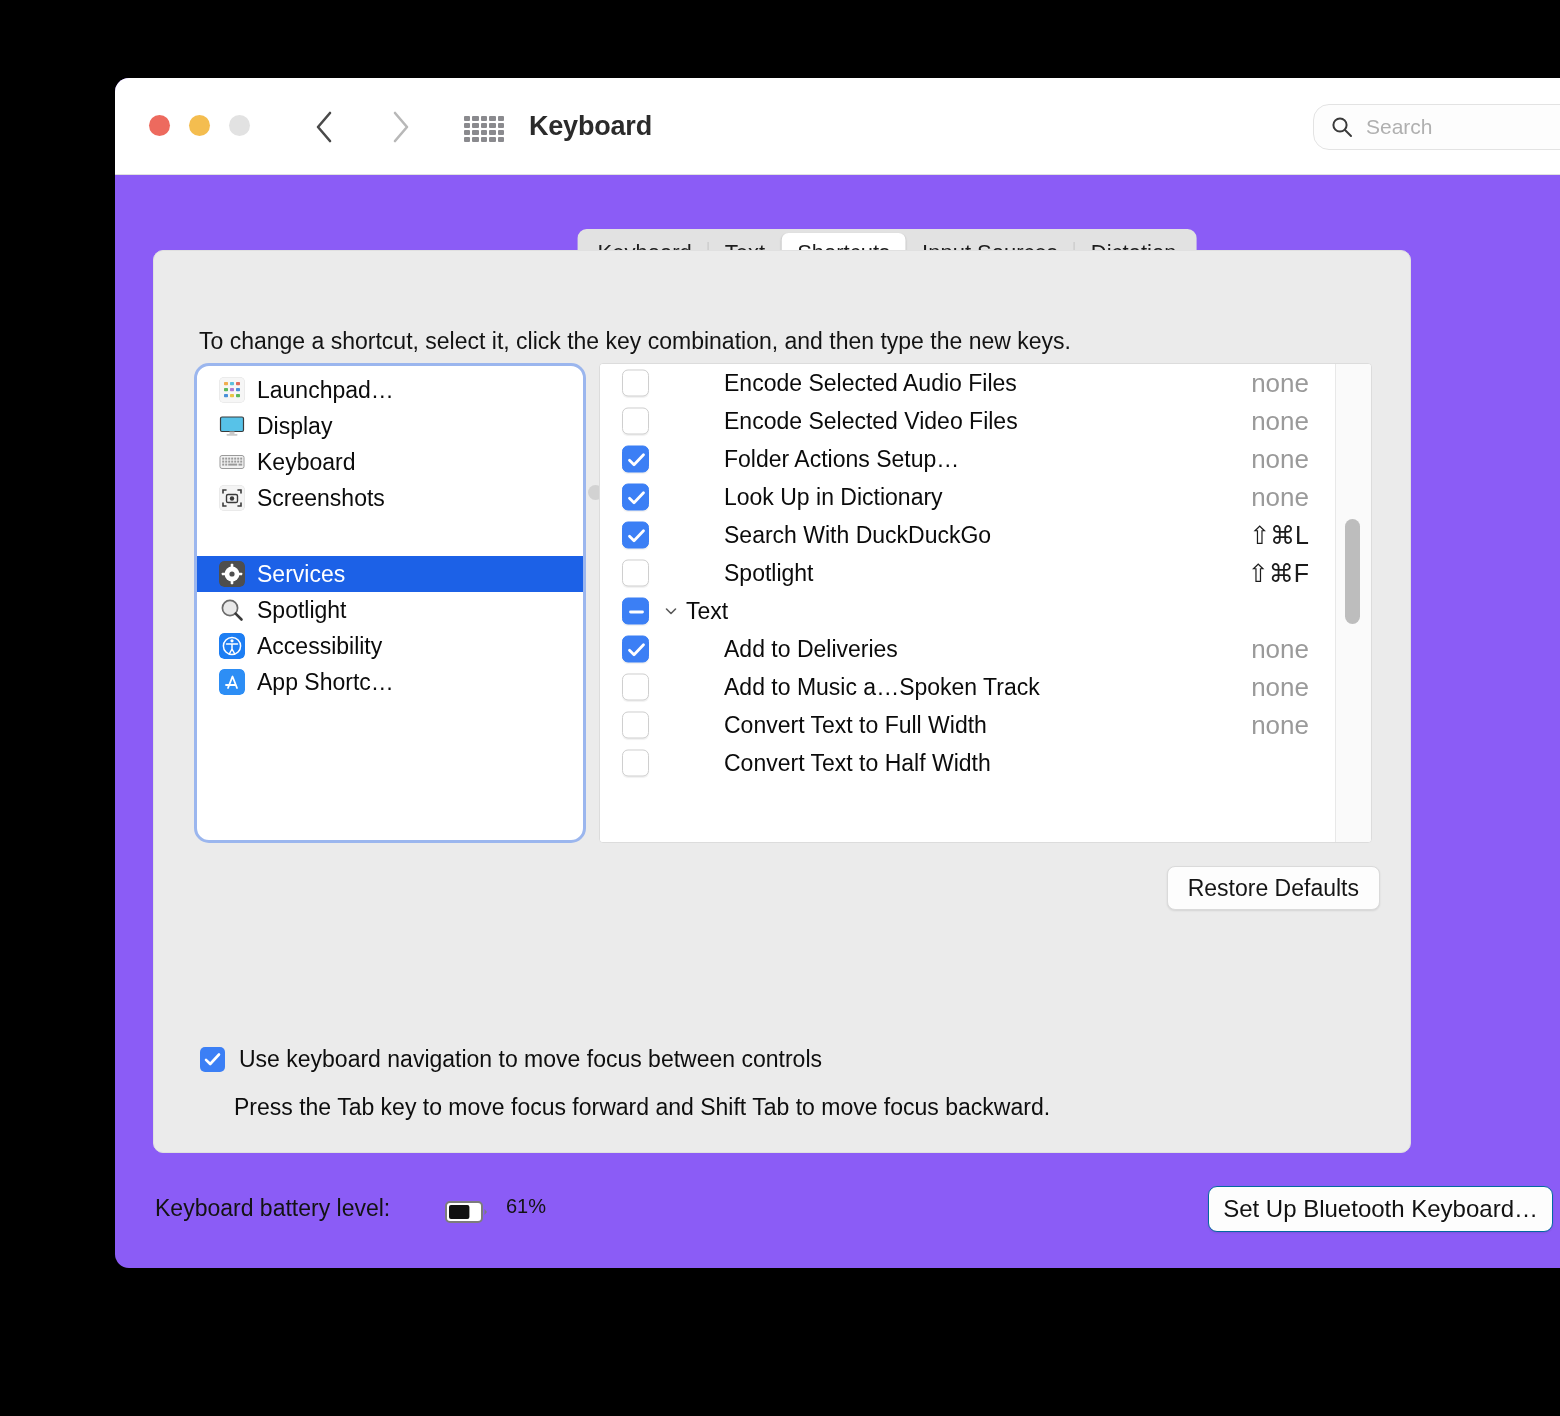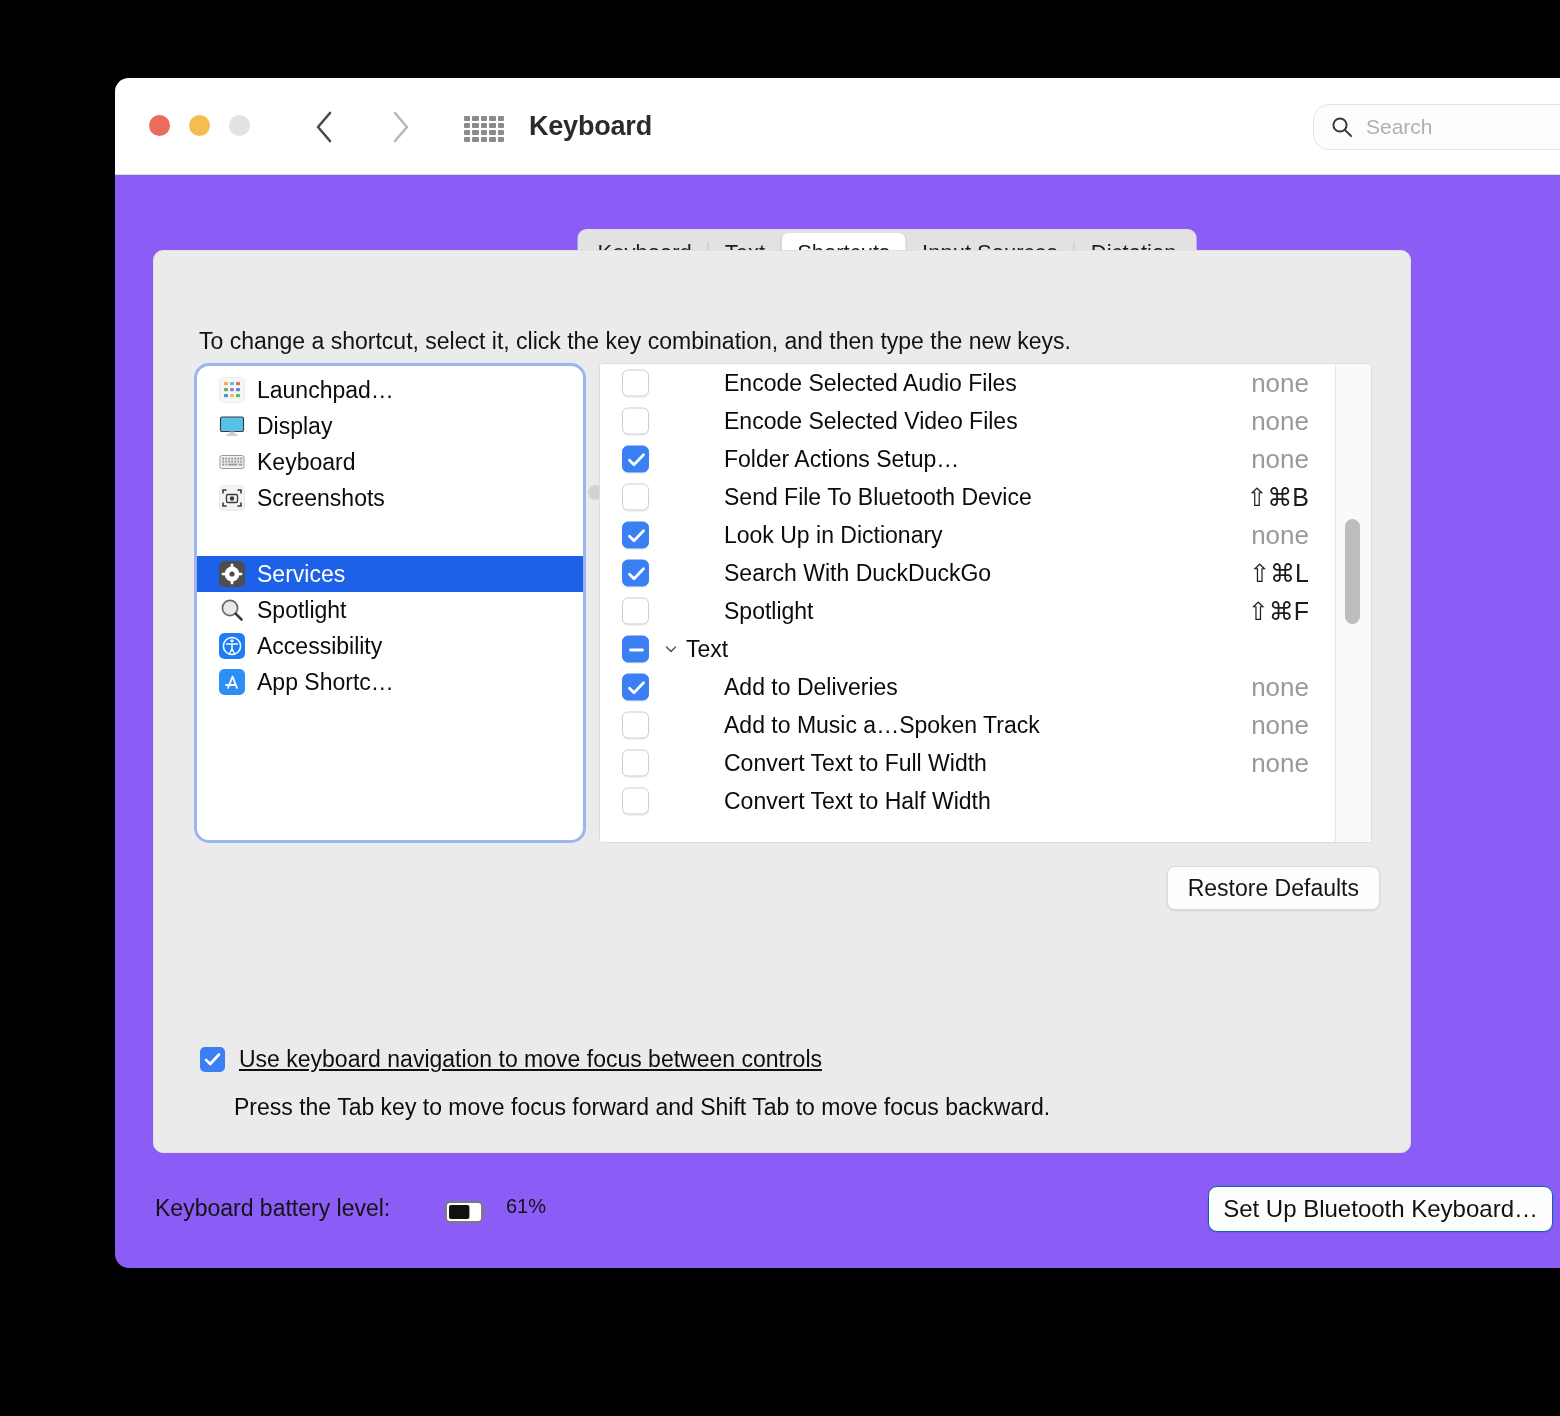--- a/index.html
+++ b/index.html
@@ -225,21 +225,21 @@
   .kbnav {
     position: absolute; left: 46px; top: 795px;
     display: flex; align-items: center; gap: 14px;
   }
   .kbnav .cbsm {
     position: relative;
     width: 25px; height: 25px;
     border-radius: 5px;
     background: #3b7ff5;
   }
-  .kbnav .lbl { font-size: 23px; color: #0e0e0e; text-decoration: underline; }
+  .kbnav .lbl { font-size: 23px; color: #0e0e0e; }
   .kbnote {
     position: absolute; left: 80px; top: 843px;
     font-size: 23px; color: #0e0e0e;
   }
 
   
   .footer { position: absolute; left: 0; right: 0; top: 1095px; height: 95px; }
   .batlabel {
     position: absolute; left: 40px; top: 22px;
     font-size: 23px; color: #131313;
@@ -482,25 +482,20 @@
         <div class="srow">
           <span class="cb on">
             <svg width="27" height="27" viewBox="0 0 27 27">
               <path d="M6.5 13.8 L11 18.3 L20.5 8.3" fill="none" stroke="#fff" stroke-width="2.8" stroke-linecap="round" stroke-linejoin="round"></path>
             </svg>
           </span>
           <span class="sname">Folder Actions Setup…</span>
           <span class="skey">none</span>
         </div>
 
-        <div class="srow">
-          <span class="cb"></span>
-          <span class="sname">Send File To Bluetooth Device</span>
-          <span class="skey combo">⇧⌘B</span>
-        </div>
 
 
         <div class="srow">
           <span class="cb on">
             <svg width="27" height="27" viewBox="0 0 27 27">
               <path d="M6.5 13.8 L11 18.3 L20.5 8.3" fill="none" stroke="#fff" stroke-width="2.8" stroke-linecap="round" stroke-linejoin="round"></path>
             </svg>
           </span>
           <span class="sname">Look Up in Dictionary</span>
           <span class="skey">none</span>

